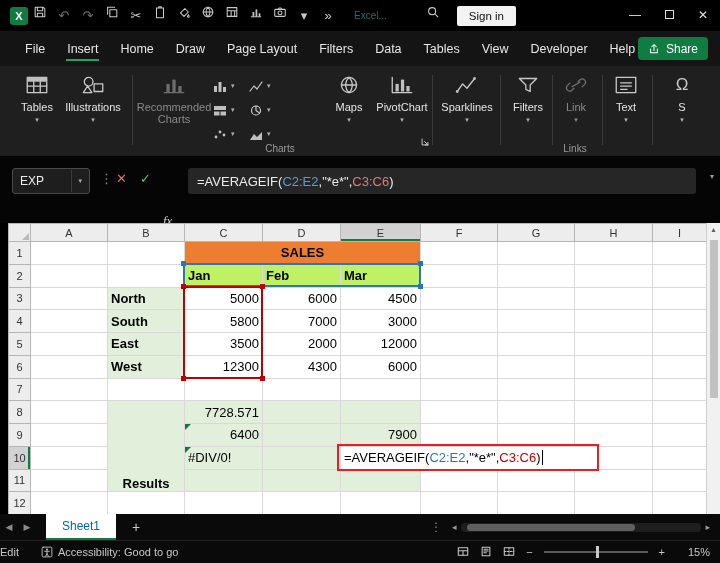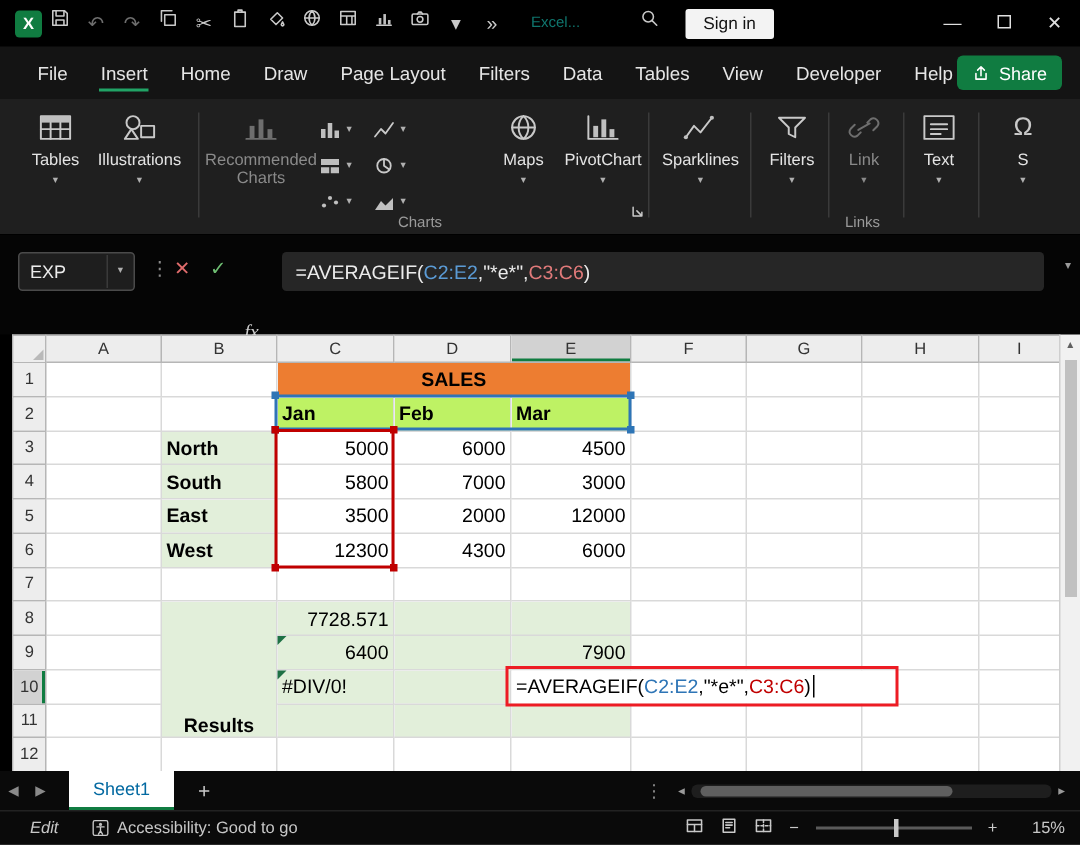--- a/index.html
+++ b/index.html
@@ -122,21 +122,21 @@
   .sb-add { color:#C8C8C8; font-size:14px; margin-left:16px; }
   .sb-kebab { position:absolute; left:430px; color:#8A8A8A; font-size:12px; }
   .hscroll { position:absolute; left:452px; right:10px; top:5px; height:16px; display:flex; align-items:center; gap:4px; }
   .hs-arrow { color:#9A9A9A; font-size:9px; }
   .hs-track { flex:1; height:9px; background:#1E1E1E; border-radius:4px; position:relative; }
   .hs-thumb { position:absolute; left:6px; top:1px; width:70%; height:7px; background:#5F5F5F; border-radius:4px; }
 
   
   .statusbar { position:absolute; bottom:0; left:0; right:0; height:23px; background:#0A0A0A;
     border-top:1px solid #222; display:flex; align-items:center; color:#C8C8C8; font-size:11px; }
-  .st-mode { margin-left:20px;font-style:italic; }
+  .st-mode { margin-left:0; }
   .st-acc { display:flex; align-items:center; gap:5px; margin-left:22px; }
   .st-right { margin-left:auto; display:flex; align-items:center; gap:11px; margin-right:10px; }
   .zoom-slider { width:104px; height:2px; background:#5A5A5A; position:relative; }
   .zoom-thumb { position:absolute; left:52px; top:-5px; width:3px; height:12px; background:#C8C8C8; }
   .zoom-pct { width:34px; text-align:right; }
 </style>
 </head>
 <body>
 
 <div id="app">

